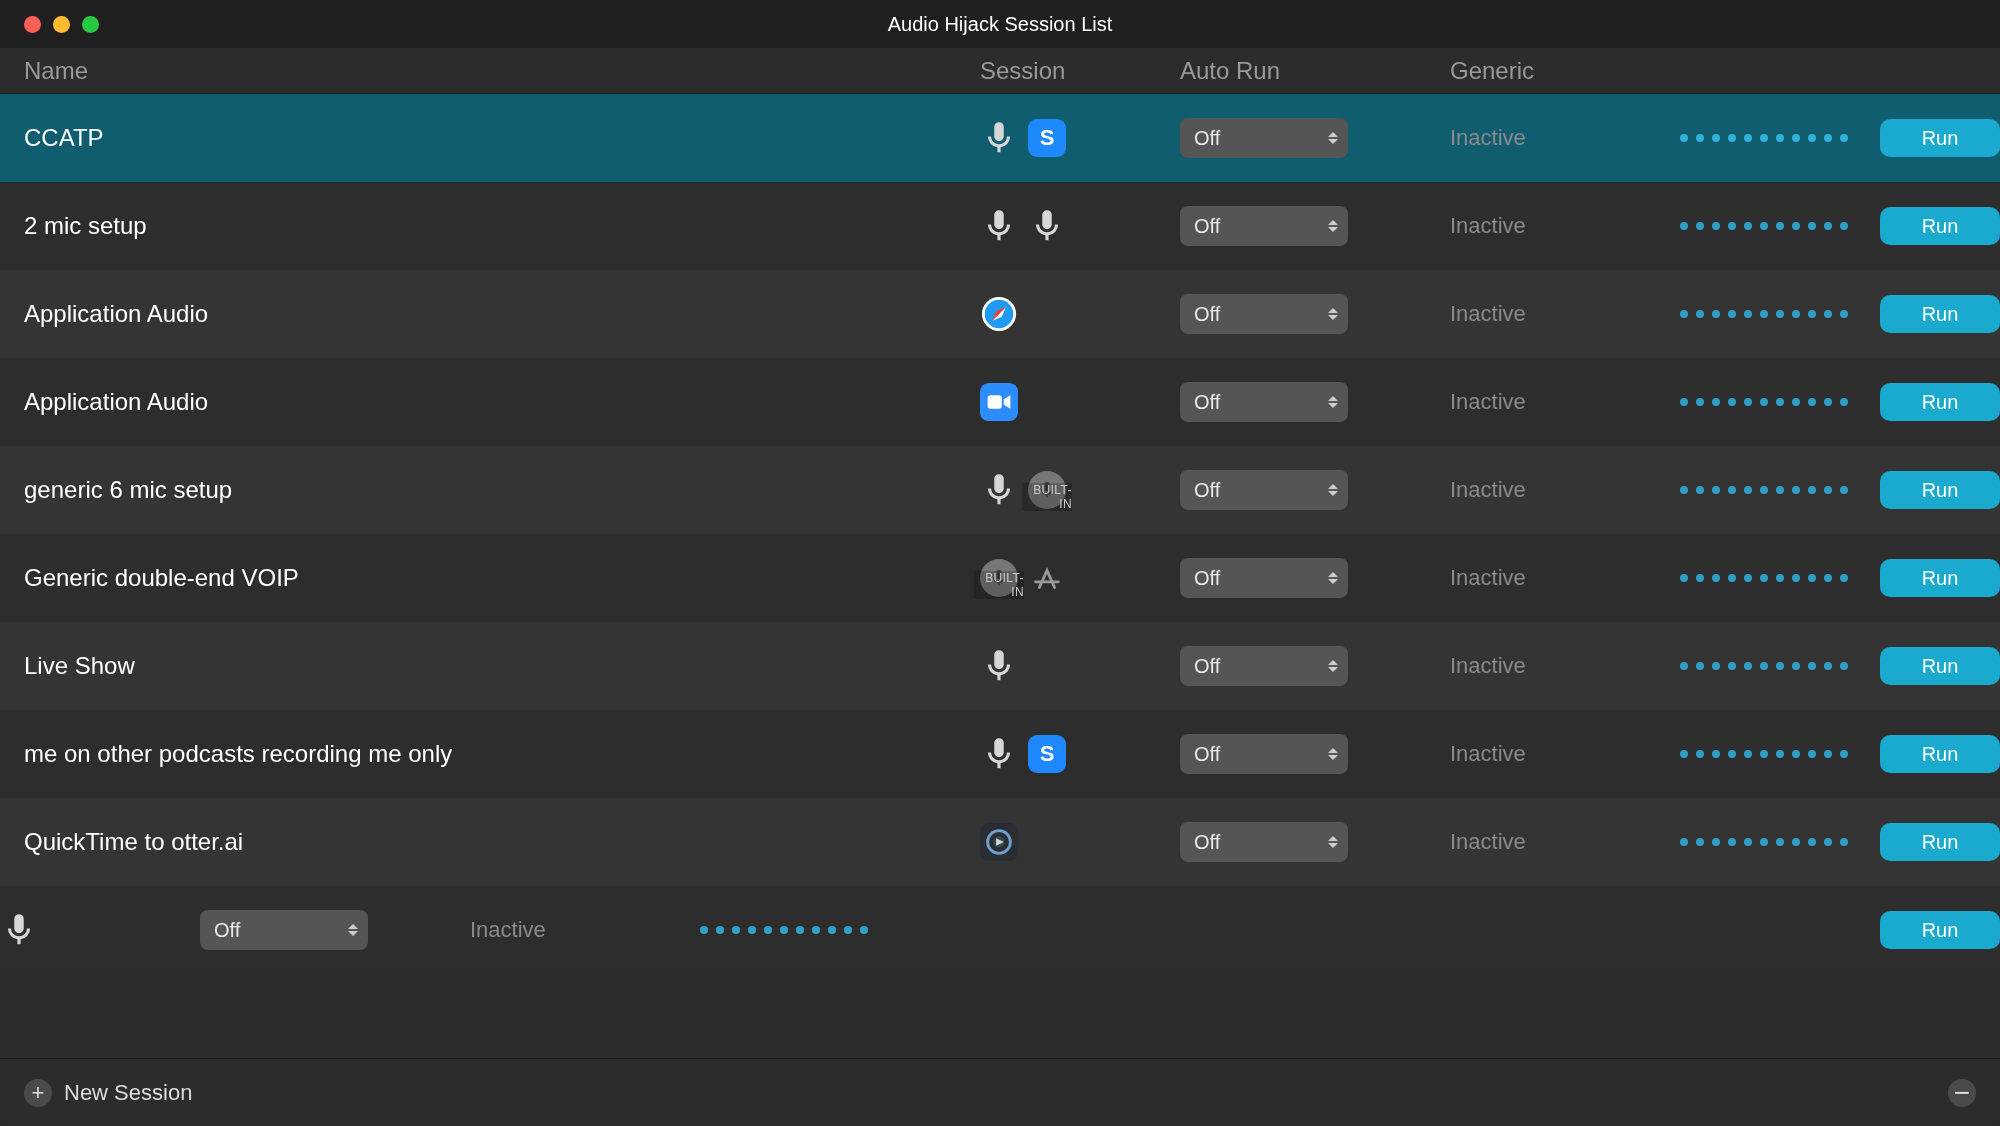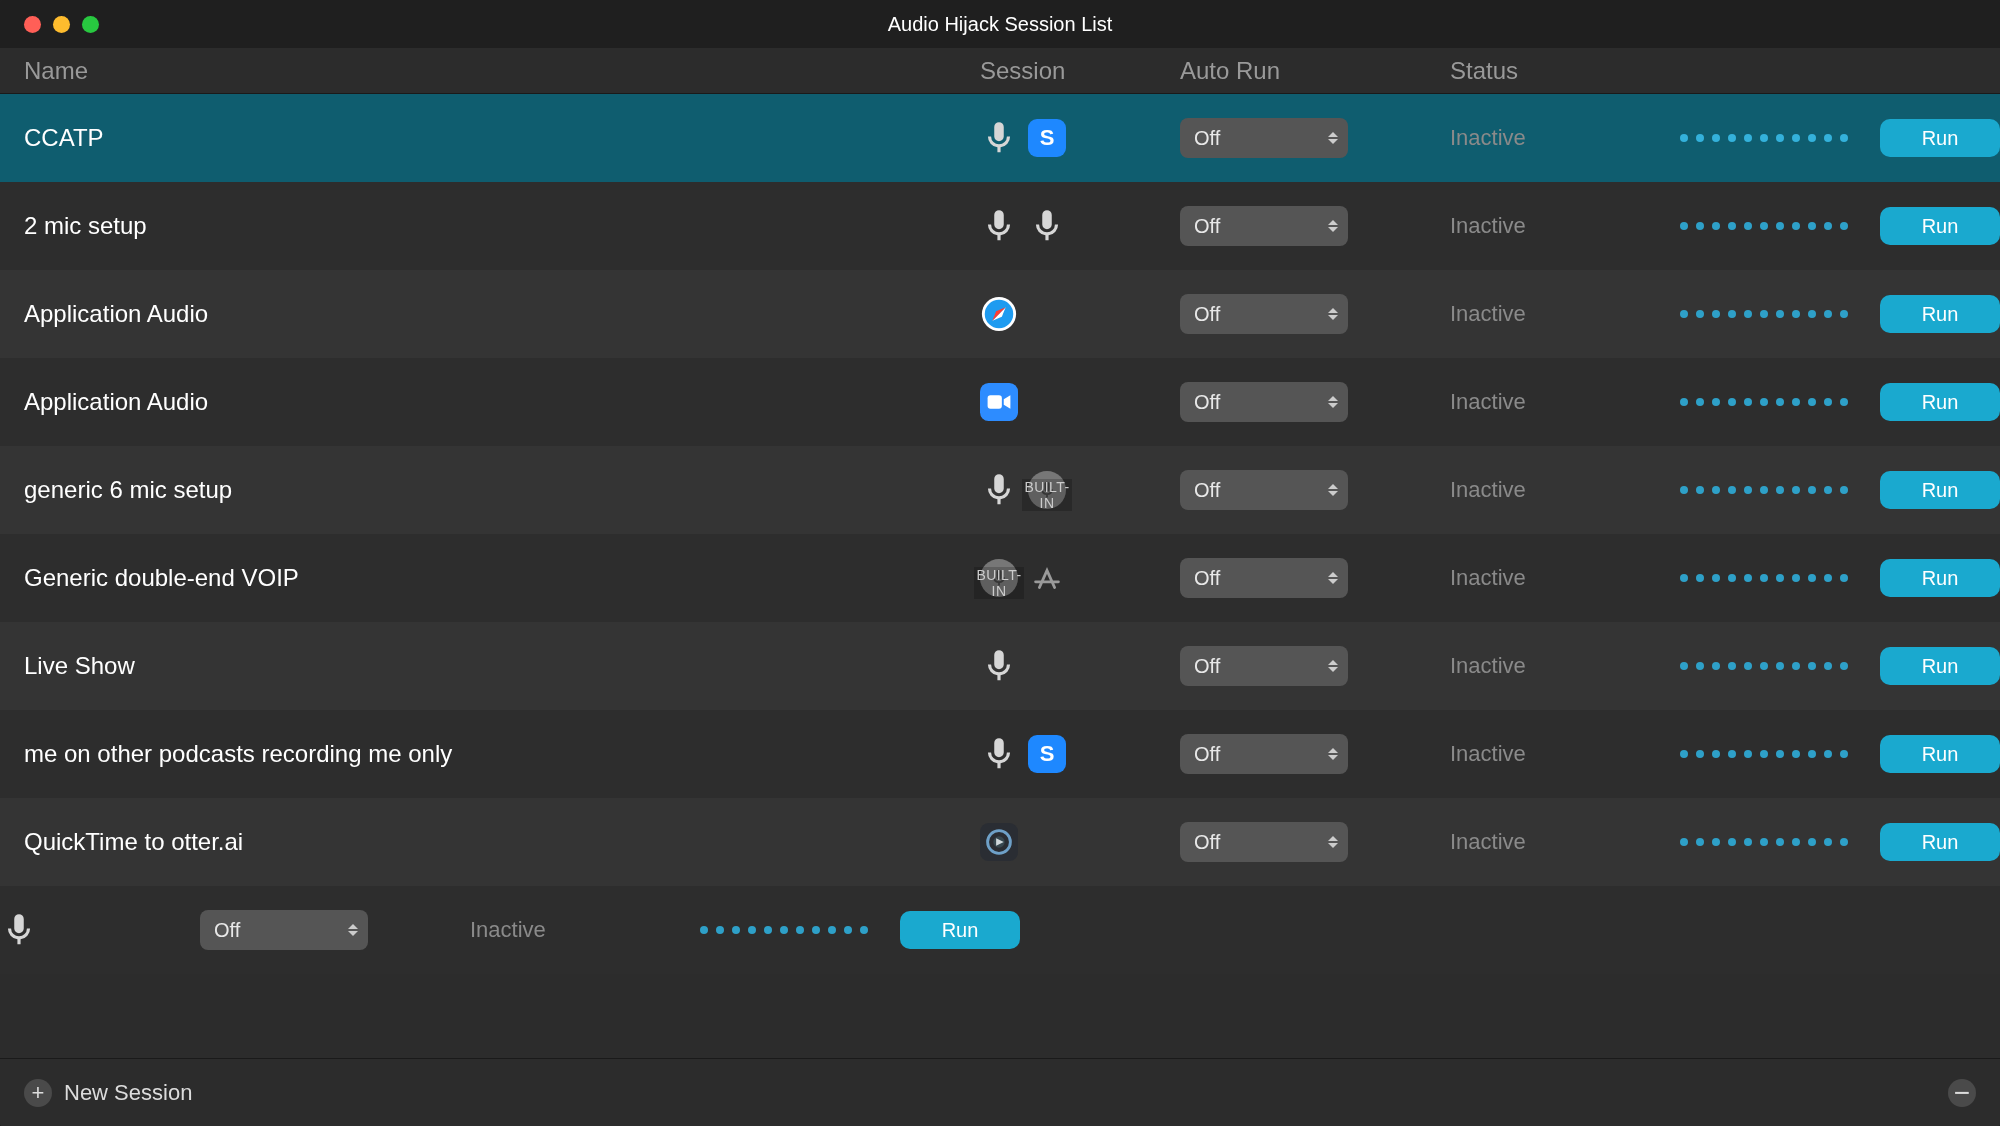--- a/index.html
+++ b/index.html
@@ -78,27 +78,27 @@
   }
   .row .sources {
     width: 200px;
     display: flex;
     gap: 10px;
     align-items: center;
   }
   .row .autorun { width: 270px; }
   .row .status  { width: 230px; color: #8a8a8a; font-size: 22px;}
   .row .level   { width: 200px; display:flex; align-items:center; }
-  .row .run     { flex:1; display:flex; align-items:center; justify-content:flex-start; }
+  .row .run     { flex:1; display:flex; align-items:center; justify-content:flex-end; }
 
   .icon { width: 38px; height: 38px; display:flex; align-items:center; justify-content:center; position:relative; }
   .icon svg { width: 100%; height: 100%; }
   .icon-label {
     position:absolute; bottom:-2px; left:-6px; right:-6px;
-    font-size:14px; text-align:center; color:#ccc; letter-spacing:0.4px;
+    font-size:12px; text-align:right; color:#ccc; letter-spacing:0.4px;
     background: rgba(0,0,0,0.2);
   }
   .app-icon { width:38px; height:38px; border-radius: 9px; display:flex; align-items:center; justify-content:center; font-weight:700; color:#fff; font-size:22px; }
   .app-skype    { background:#1e88ff; }
 
   .select {
     width: 168px; height: 40px;
     background:#555; border-radius:8px;
     display:flex; align-items:center;
     padding:0 14px; color:#e8e8e8; font-size:20px;
@@ -165,21 +165,21 @@
       <div class="tl tl-min"></div>
       <div class="tl tl-max"></div>
     </div>
     <div class="titlebar-title">Audio Hijack Session List</div>
   </div>
 
   <div class="header-row">
     <div class="col-name">Name</div>
     <div class="col-sources">Session</div>
     <div class="col-autorun">Auto Run</div>
-    <div class="col-status">Status</div>
+    <div class="col-status">Generic</div>
     <div class="col-level"></div>
     <div class="col-run"></div>
   </div>
 
   <div class="rows" id="rows">
       <div class="row selected">
         <div class="name">CCATP</div>
         <div class="sources">
           <div class="icon">
             <svg viewBox="0 0 24 24">

